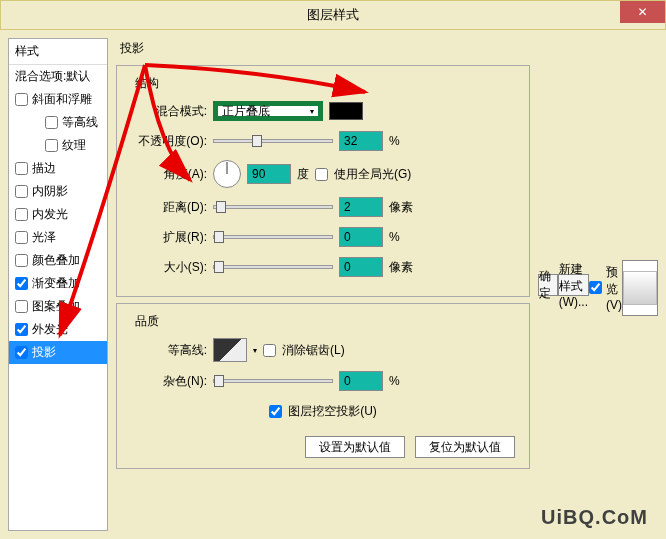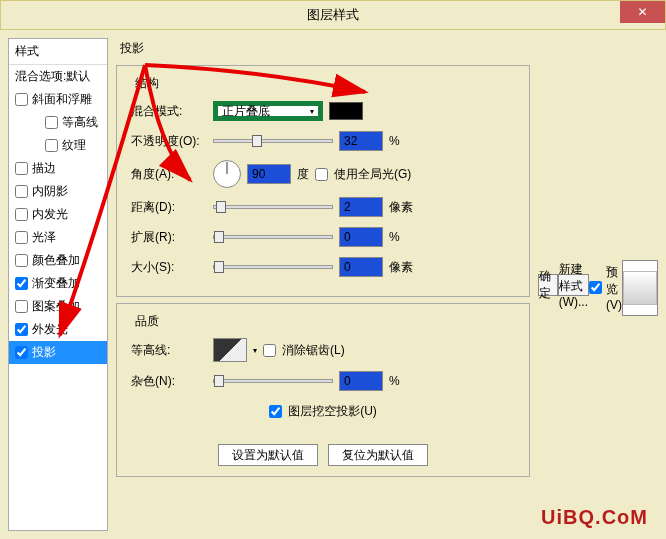--- a/index.html
+++ b/index.html
@@ -12,41 +12,41 @@
 .sidebar-header { padding: 4px 6px; border-bottom: 1px solid #ddd; }
 .sidebar-item { padding: 3px 6px; display: flex; align-items: center; gap: 4px; cursor: pointer; }
 .sidebar-item.selected { background: #1e90ff; color: #fff; }
 .sidebar-item input[type=checkbox] { width: 13px; height: 13px; }
 .indent1 { padding-left: 36px; }
 .main { flex: 1; display: flex; flex-direction: column; gap: 6px; }
 .main-title { padding: 2px 4px; }
 .fieldset { border: 1px solid #aaa; padding: 10px 14px; }
 .fieldset-title { font-size: 12px; margin: -18px 0 8px 0; background: #f0ecc9; display: inline-block; padding: 0 4px; }
 .row { display: flex; align-items: center; gap: 6px; margin-bottom: 8px; min-height: 22px; }
-.row-label { width: 76px; }
+.row-label { width: 76px; text-align: right; }
 .select-box { width: 110px; height: 20px; border: 5px solid #15803d; background: #fff; display: flex; align-items: center; padding: 0 4px; justify-content: space-between; }
 .tri { font-size: 8px; }
 .color-swatch { width: 34px; height: 18px; background: #000; border: 1px solid #555; }
 .slider { width: 120px; height: 4px; background: #ddd; border: 1px solid #999; position: relative; }
 .slider-thumb { position: absolute; top: -5px; width: 10px; height: 12px; background: #eee; border: 1px solid #666; }
-.num-input { width: 44px; height: 20px; border: 1px solid #888; background: #1d4ed8; padding: 0 4px; text-align: left; }
+.num-input { width: 44px; height: 20px; border: 1px solid #888; background: #14b8a6; padding: 0 4px; text-align: left; }
 .angle-dial { width: 28px; height: 28px; border: 1px solid #888; border-radius: 50%; background: #fff; position: relative; }
 .angle-hand { position: absolute; left: 50%; top: 50%; width: 1px; height: 12px; background: #333; transform-origin: bottom; transform: translate(-50%,-100%) rotate(0deg); }
 .contour-swatch { width: 34px; height: 24px; border: 1px solid #888; background: linear-gradient(135deg,#333 0%,#333 50%,#eee 50%,#eee 100%); display: flex; }
 .right-panel { width: 120px; display: flex; flex-direction: row; align-items: center; }
 .btn { width: 110px; height: 22px; border: 1px solid #888; background: #f5f5f5; cursor: pointer; display: flex; align-items: center; justify-content: center; }
 .btn-small { width: 100px; height: 22px; border: 1px solid #888; background: #fff; cursor: pointer; display: flex; align-items: center; justify-content: center; }
 .preview-row { display: flex; align-items: center; gap: 4px; margin-top: 6px; justify-content: space-between; }
 .preview-box { width: 56px; height: 56px; border: 1px solid #888; background: #fff; margin-top: 6px; display: flex; align-items: center; justify-content: center; }
 .preview-inner { width: 34px; height: 34px; background: linear-gradient(#fff,#d0d0d0); border: 1px solid #bbb; }
 .arrow { position: absolute; pointer-events: none; }
 .arrow-line { stroke: #e60000; stroke-width: 4; fill: none; }
 .arrow-head { fill: #e60000; }
-.watermark { position: absolute; right: 18px; bottom: 10px; font-size: 20px; font-weight: bold; color: #b91c1c; letter-spacing: 1px; }
-.btn-row { display: flex; gap: 10px; justify-content: center; margin-top: 22px; }
+.watermark { position: absolute; right: 18px; bottom: 10px; font-size: 20px; font-weight: bold; color: #404040; letter-spacing: 1px; }
+.btn-row { display: flex; gap: 10px; justify-content: flex-end; margin-top: 14px; }
 </style>
 </head>
 <body>
 
 <div class="titlebar">
   <span class="title">图层样式</span>
   <div class="close-btn">
       <span>✕</span>
     </div>
 </div>

